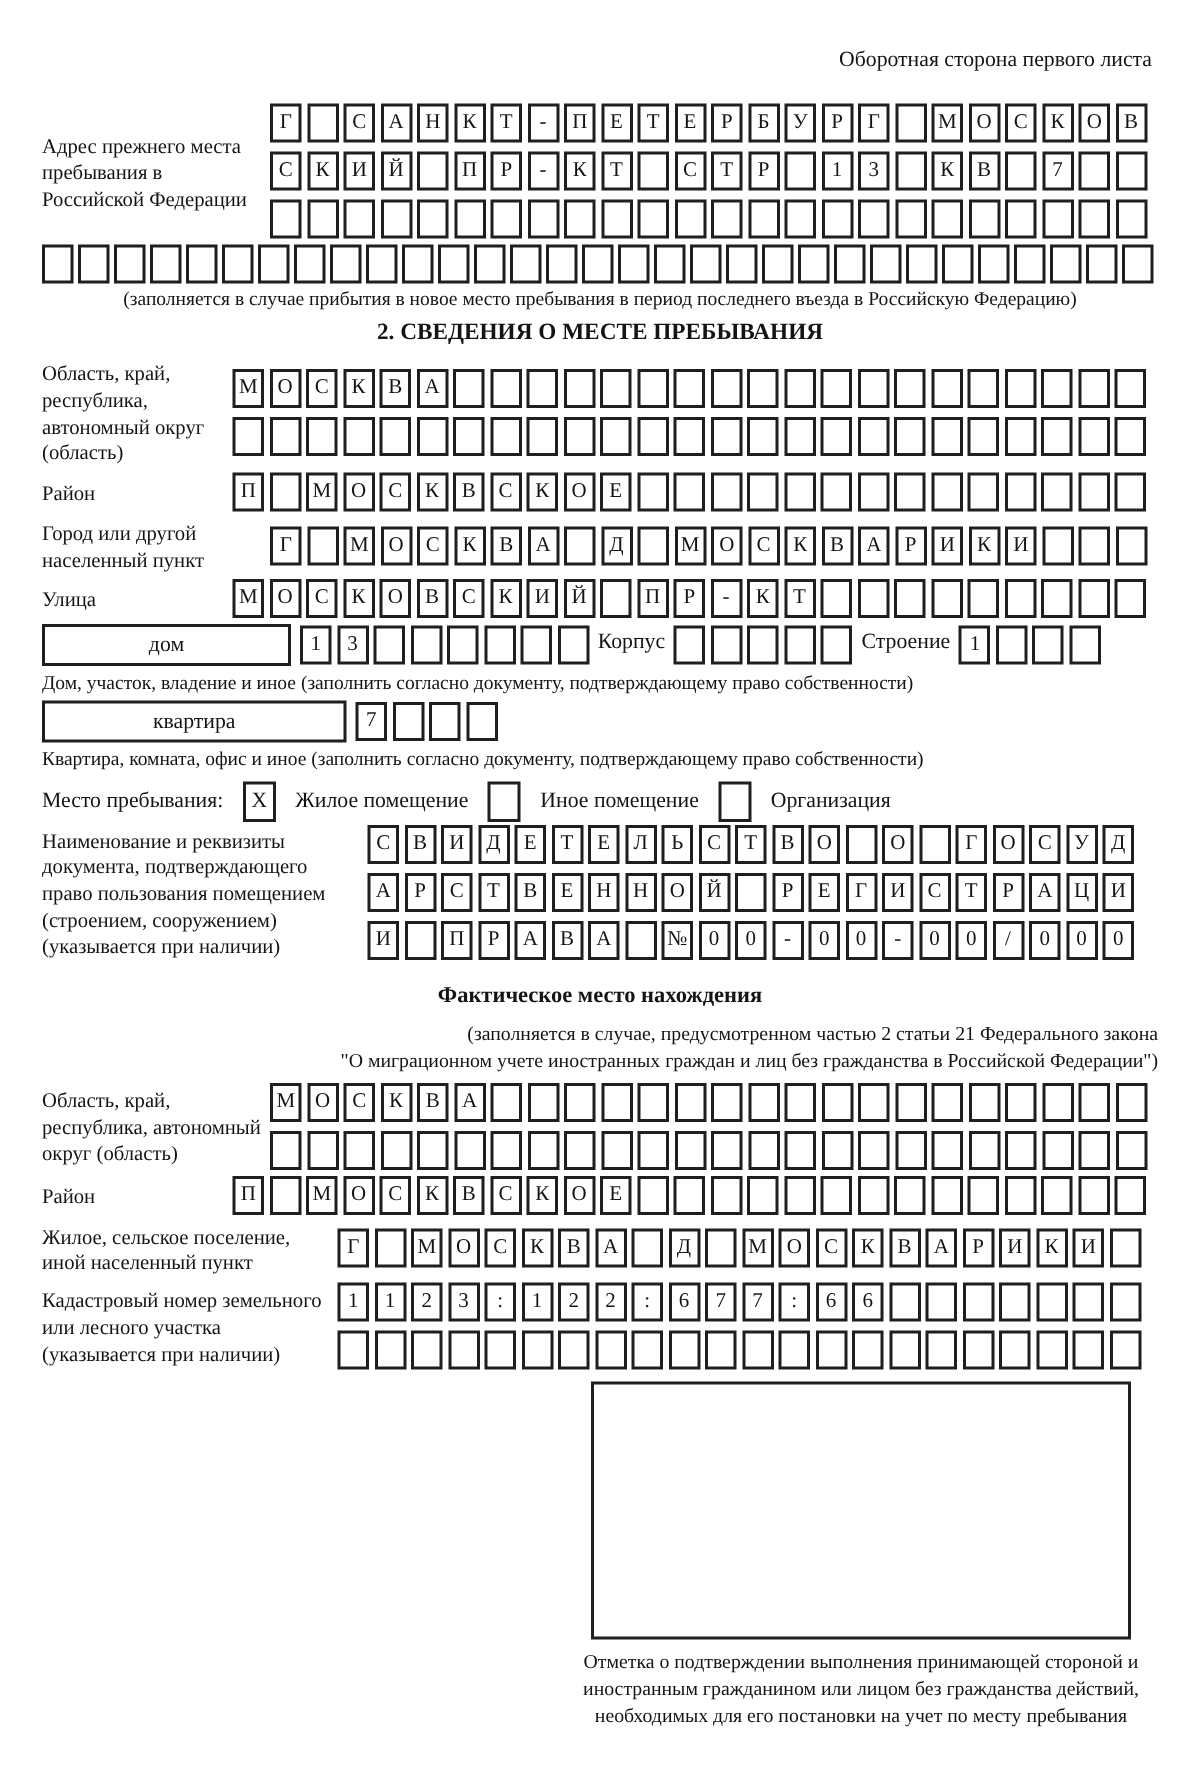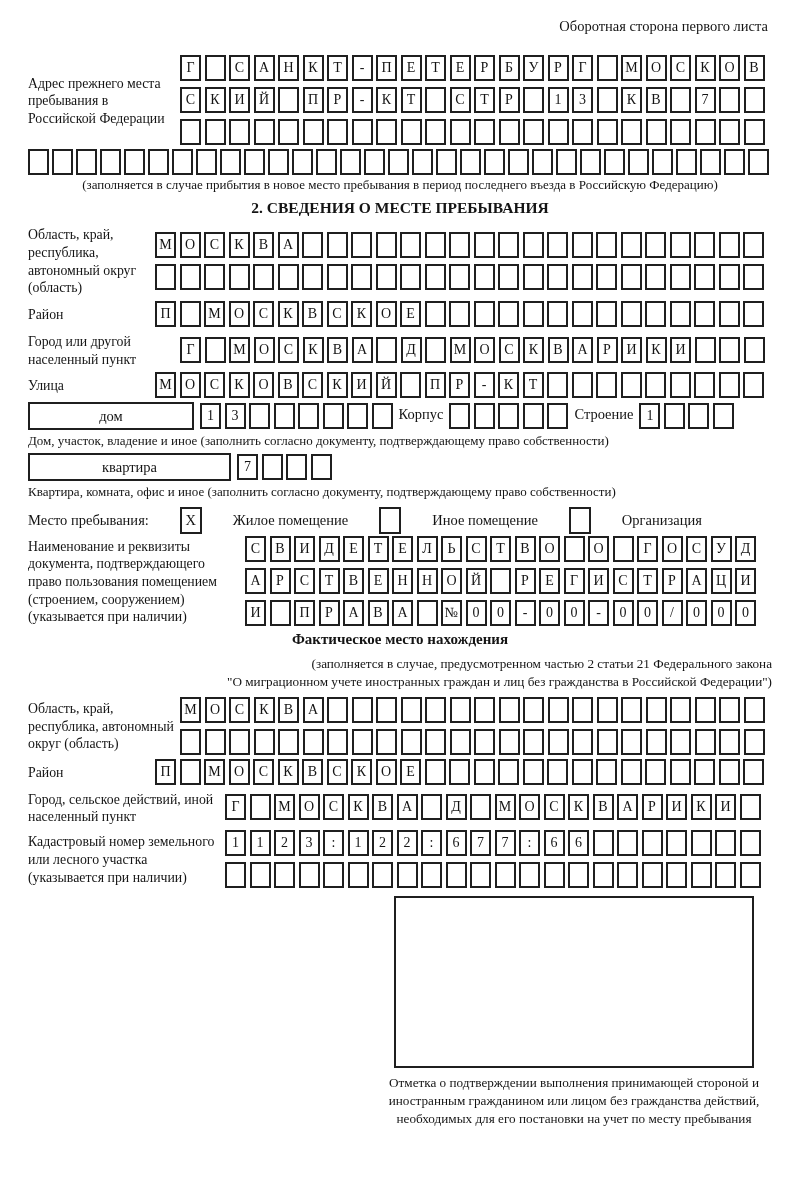--- a/index.html
+++ b/index.html
@@ -2,21 +2,21 @@
 <html><head>
 <meta charset="utf-8">
 <style>
   * { margin:0; padding:0; box-sizing:border-box; }
   html,body { background:#fff; }
   body {
     width:800px; height:1180px; margin:0 auto;
     font-family:"Liberation Serif", serif;
     color:#141414; overflow:hidden;
   }
-  .page { width:800px; height:1180px; padding:10px 28px 0 28px; }
+  .page { width:800px; height:1180px; padding:24px 28px 0 28px; }
 
   .header-note { text-align:right; font-size:14.5px; margin:8px 4px 20px 0; }
 
   .frow { display:flex; align-items:center; margin-bottom:4px; }
   .flabel { flex:none; font-size:13.8px; line-height:1.28; padding-top:2px; padding-right:6px; }
   .w152 { width:152px; } .w127 { width:127px; } .w217 { width:217px; } .w197 { width:197px; }
   .rows  { display:flex; flex-direction:column; gap:6px; }
 
   .cells { display:flex; gap:3.5px; }
   .cell {
@@ -36,21 +36,21 @@
 
   .house-row { display:flex; align-items:flex-start; gap:6px; margin-bottom:3px; }
   .wide-box {
     flex:none; height:28px; border:2px solid #1f1f1f;
     display:flex; align-items:center; justify-content:center; font-size:14.5px;
   }
   .box-dom { width:166px; }
   .box-kv  { width:203px; }
   .inline-label { font-size:14.5px; padding-top:4px; flex:none; }
 
-  .check-row { display:flex; align-items:center; gap:31px; margin:6px 0 2px 0; font-size:14.5px; }
+  .check-row { display:flex; align-items:center; gap:13px; margin:6px 0 2px 0; font-size:14.5px; }
   .checkbox {
     flex:none; width:22px; height:27px; border:2px solid #1f1f1f;
     display:flex; align-items:center; justify-content:center; font-size:14.5px;
   }
   .choose-note { font-size:13px; margin:1px 0 8px 188px; }
 
   .fact-note { text-align:right; font-size:13.2px; line-height:1.35; }
 
   .stamp-area { width:388px; margin-left:352px; margin-top:8px; }
   .stamp-box { width:360px; height:172px; border:2px solid #1f1f1f; margin-left:14px; }
@@ -454,21 +454,21 @@
           <div class="cell">0</div>
           <div class="cell">0</div>
           <div class="cell">/</div>
           <div class="cell">0</div>
           <div class="cell">0</div>
           <div class="cell">0</div>
         </div>
     </div>
   </div>
 
-  <div class="sec-title" style="font-size:15px; margin-top:5px;">Фактическое место нахождения</div>
+  <div class="sec-title" style="font-size:15px; margin-top:16px;">Фактическое место нахождения</div>
   <div class="fact-note">(заполняется в случае, предусмотренном частью 2 статьи 21 Федерального закона</div>
   <div class="fact-note mb6">"О миграционном учете иностранных граждан и лиц без гражданства в Российской Федерации")</div>
 
   <div class="frow">
     <div class="flabel w152">Область, край, республика, автономный округ (область)</div>
     <div class="rows">
       <div class="cells">
           <div class="cell">М</div>
           <div class="cell">О</div>
           <div class="cell">С</div>
@@ -548,21 +548,21 @@
         <div class="cell"></div>
         <div class="cell"></div>
         <div class="cell"></div>
         <div class="cell"></div>
         <div class="cell"></div>
         <div class="cell"></div>
       </div>
   </div>
 
   <div class="frow">
-    <div class="flabel w197">Город, сельское действий, иной населенный пункт</div>
+    <div class="flabel w197">Жилое, сельское поселение, иной населенный пункт</div>
     <div class="cells">
         <div class="cell">Г</div>
         <div class="cell"></div>
         <div class="cell">М</div>
         <div class="cell">О</div>
         <div class="cell">С</div>
         <div class="cell">К</div>
         <div class="cell">В</div>
         <div class="cell">А</div>
         <div class="cell"></div>

